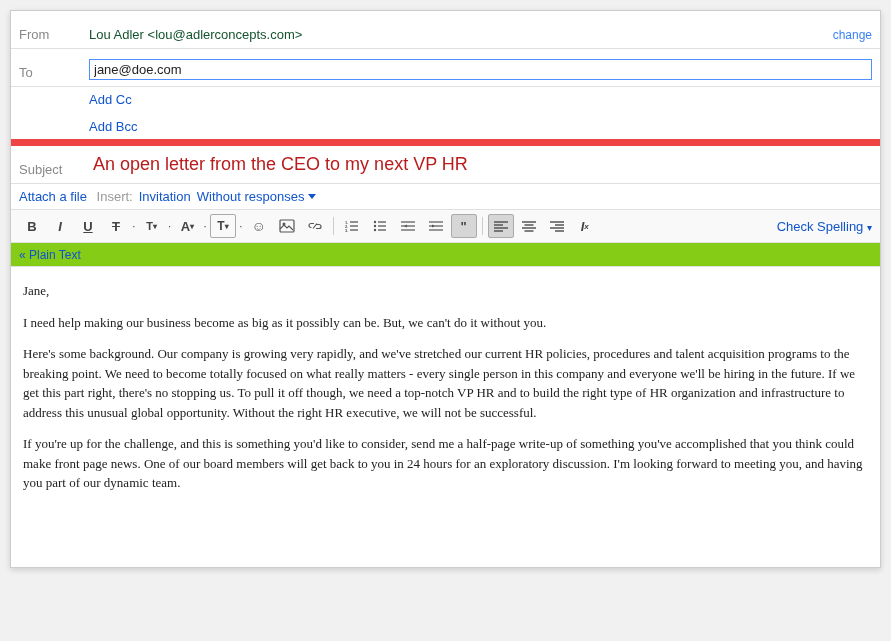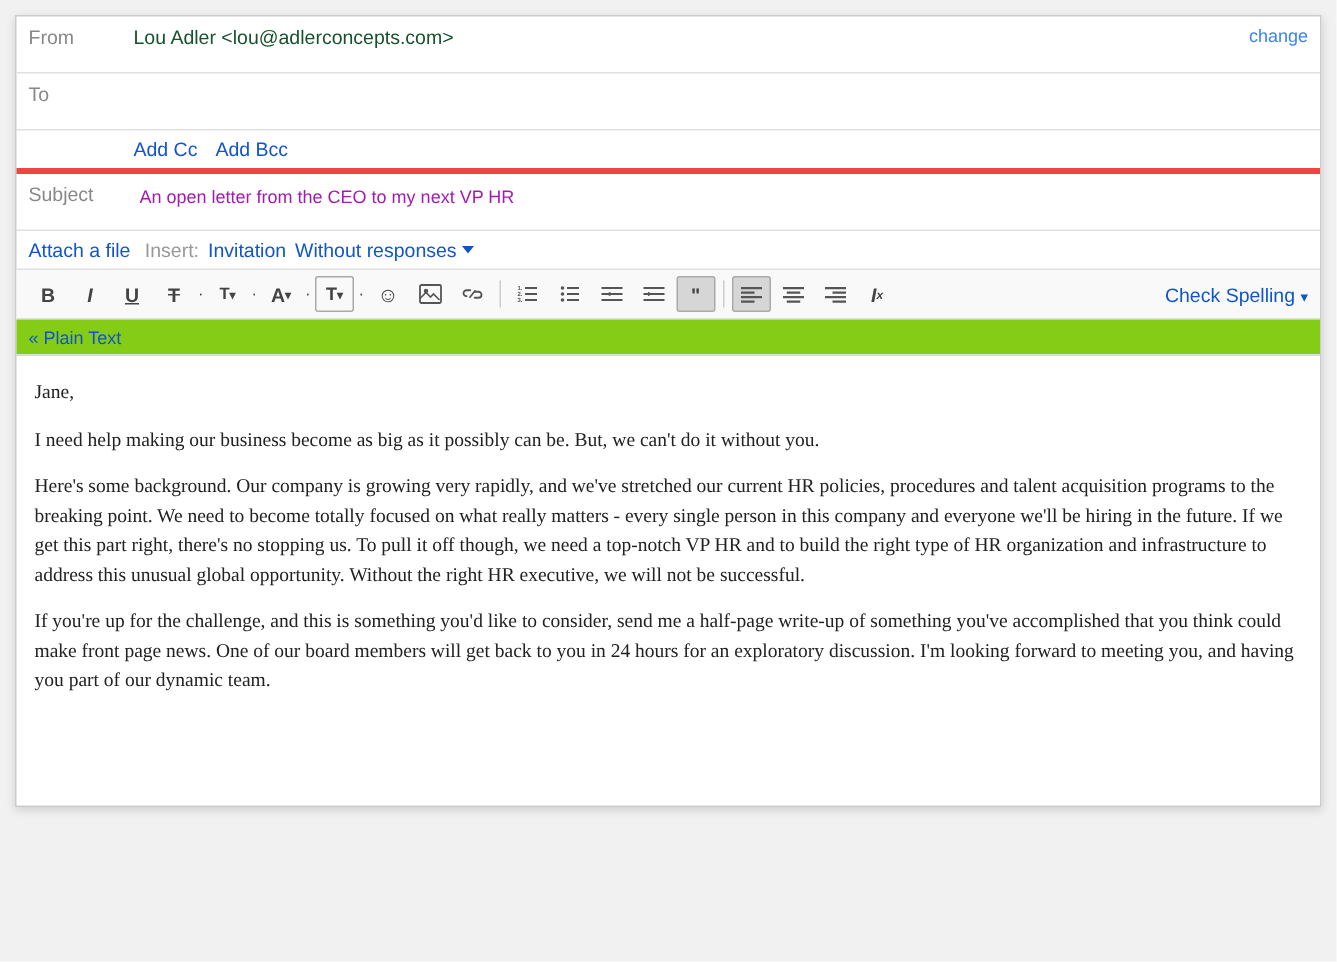--- a/index.html
+++ b/index.html
@@ -15,21 +15,21 @@
     .compose-window {
       width: 891px;
       background: #fff;
       border: 1px solid #ccc;
       box-shadow: 0 2px 6px rgba(0,0,0,0.15);
     }
 
     
     .field-row {
       display: flex;
-      align-items: flex-start;
+      align-items: flex-end;
       border-bottom: 1px solid #e0e0e0;
       padding: 6px 8px;
       min-height: 38px;
     }
     .field-label {
       color: #888;
       font-size: 13px;
       width: 70px;
       flex-shrink: 0;
       padding-right: 8px;
@@ -50,33 +50,34 @@
       border: 1px solid #4d90fe;
       outline: none;
       font-size: 13px;
       padding: 2px 4px;
       color: #222;
     }
     .cc-bcc-row {
       display: flex;
       gap: 12px;
       padding: 5px 8px 5px 78px;
-      border-bottom: 4px solid #ef4444;
+      border-bottom: 7px solid #ef4444;
+      flex-direction: column;
     }
     .cc-bcc-link {
       color: #1155cc;
       font-size: 13px;
       cursor: pointer;
     }
     .subject-input {
       flex: 1;
       border: none;
       outline: none;
-      font-size: 12px;
-      color: #a21caf;
+      font-size: 18px;
+      color: #b91c1c;
       padding: 2px 4px;
     }
     .subject-row {
       border-bottom: 1px solid #e0e0e0;
     }
     .toolbar-row {
       display: flex;
       align-items: flex-start;
       padding: 5px 8px;
       border-bottom: 1px solid #e0e0e0;
@@ -180,20 +181,21 @@
 <div class="compose-window">
 
   <div class="field-row">
     <span class="field-label">From</span>
     <span class="field-value">Lou Adler &lt;lou@adlerconcepts.com&gt;</span>
     <span class="change-link">change</span>
   </div>
 
   <div class="field-row">
     <span class="field-label">To</span>
+    <input class="to-input" type="text" value="jane@doe.com" style="">
   </div>
 
   <div class="cc-bcc-row">
     <span class="cc-bcc-link">Add Cc</span>
     <span class="cc-bcc-link">Add Bcc</span>
   </div>
 
   <div class="field-row subject-row">
     <span class="field-label">Subject</span>
     <input class="subject-input" type="text" value="An open letter from the CEO to my next VP HR" style="">

